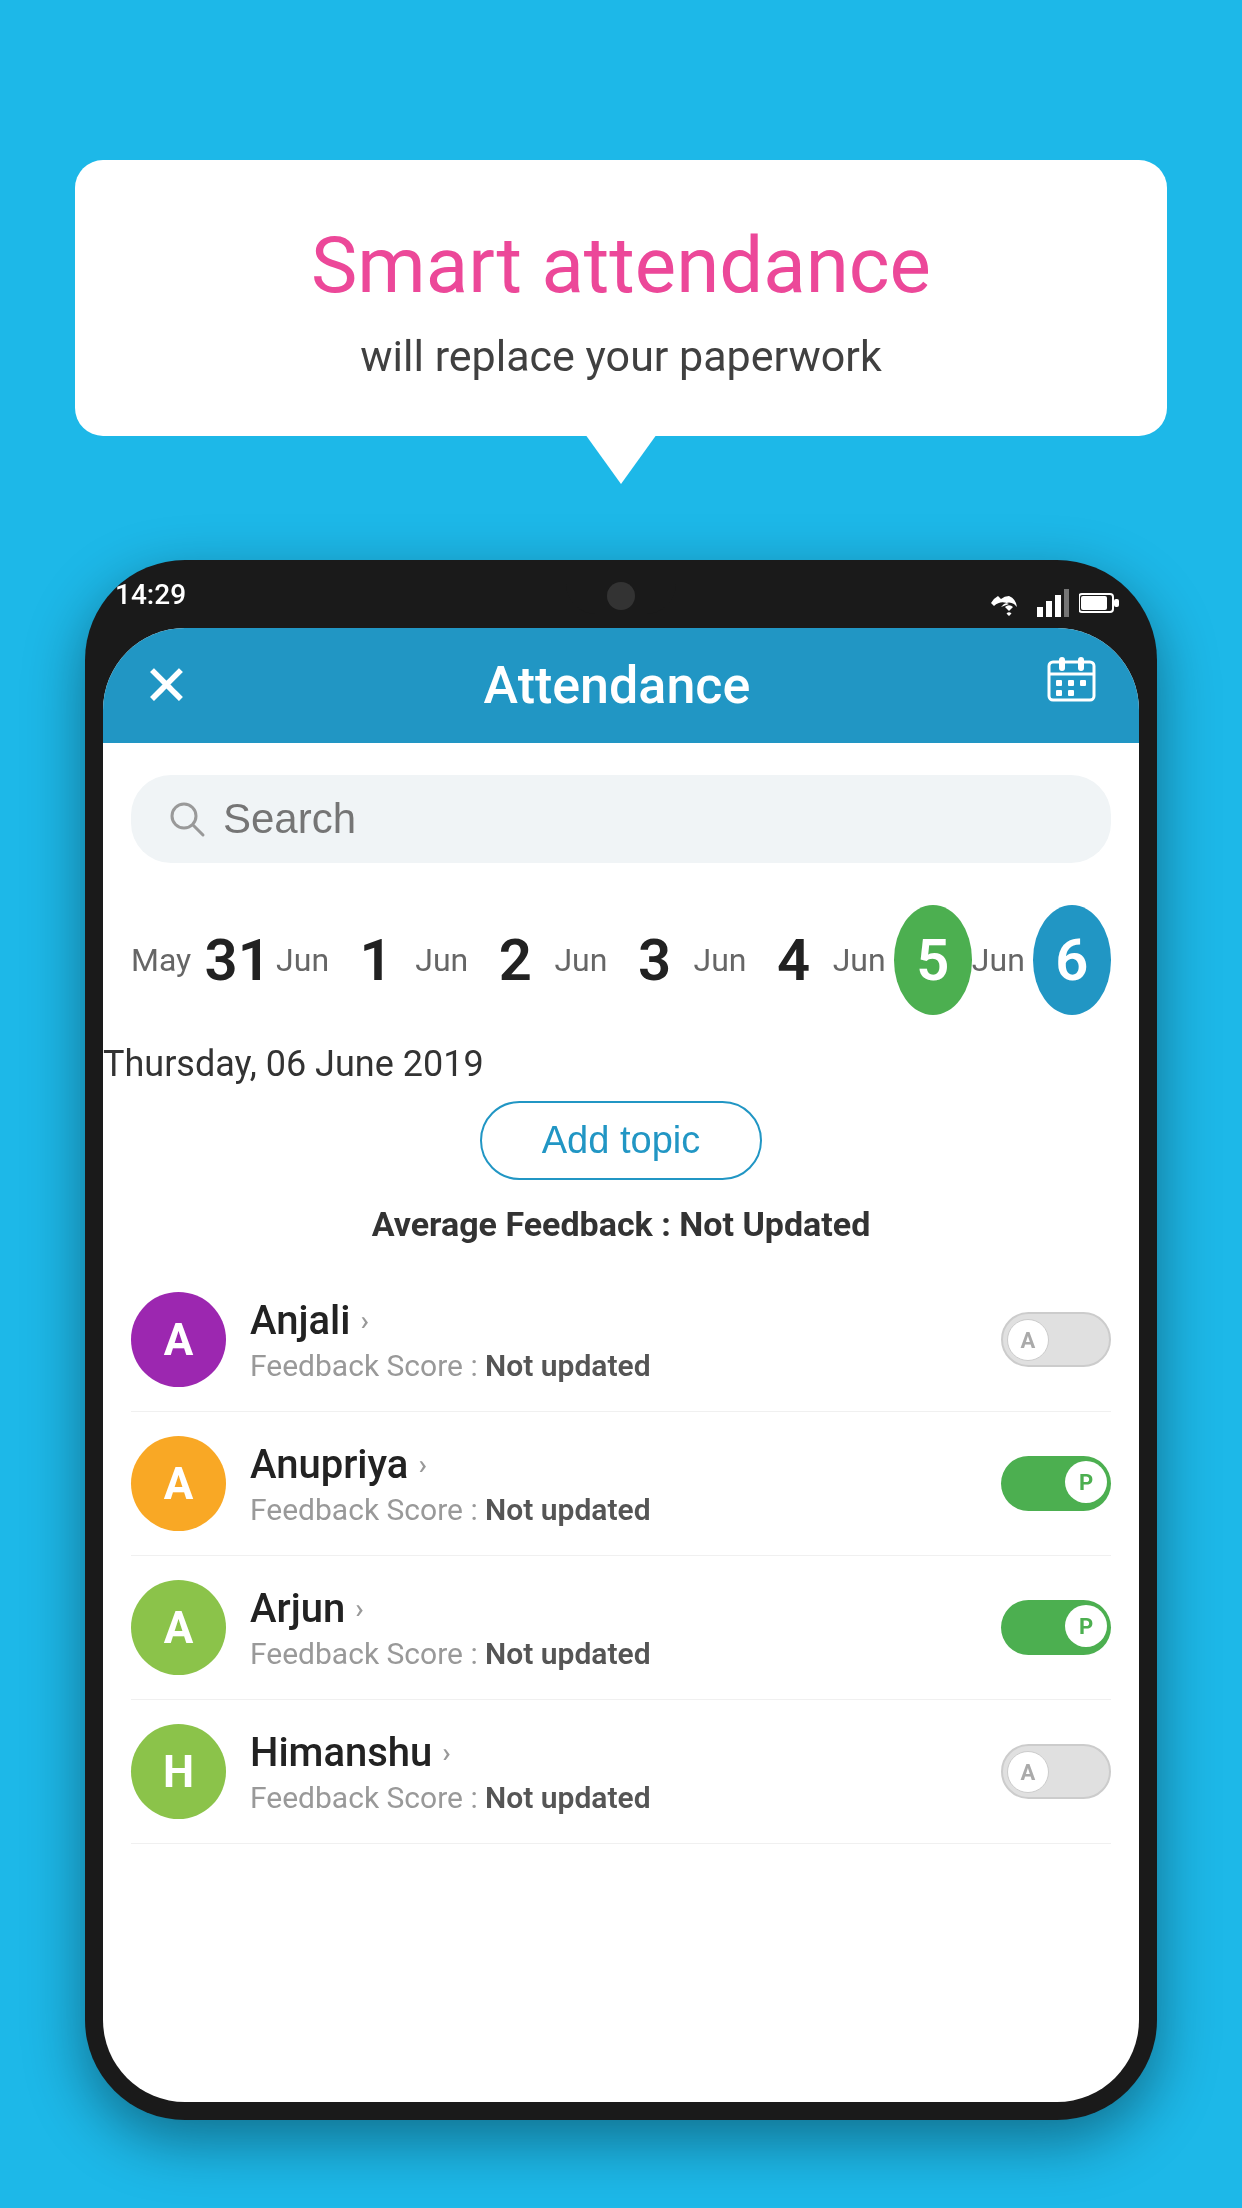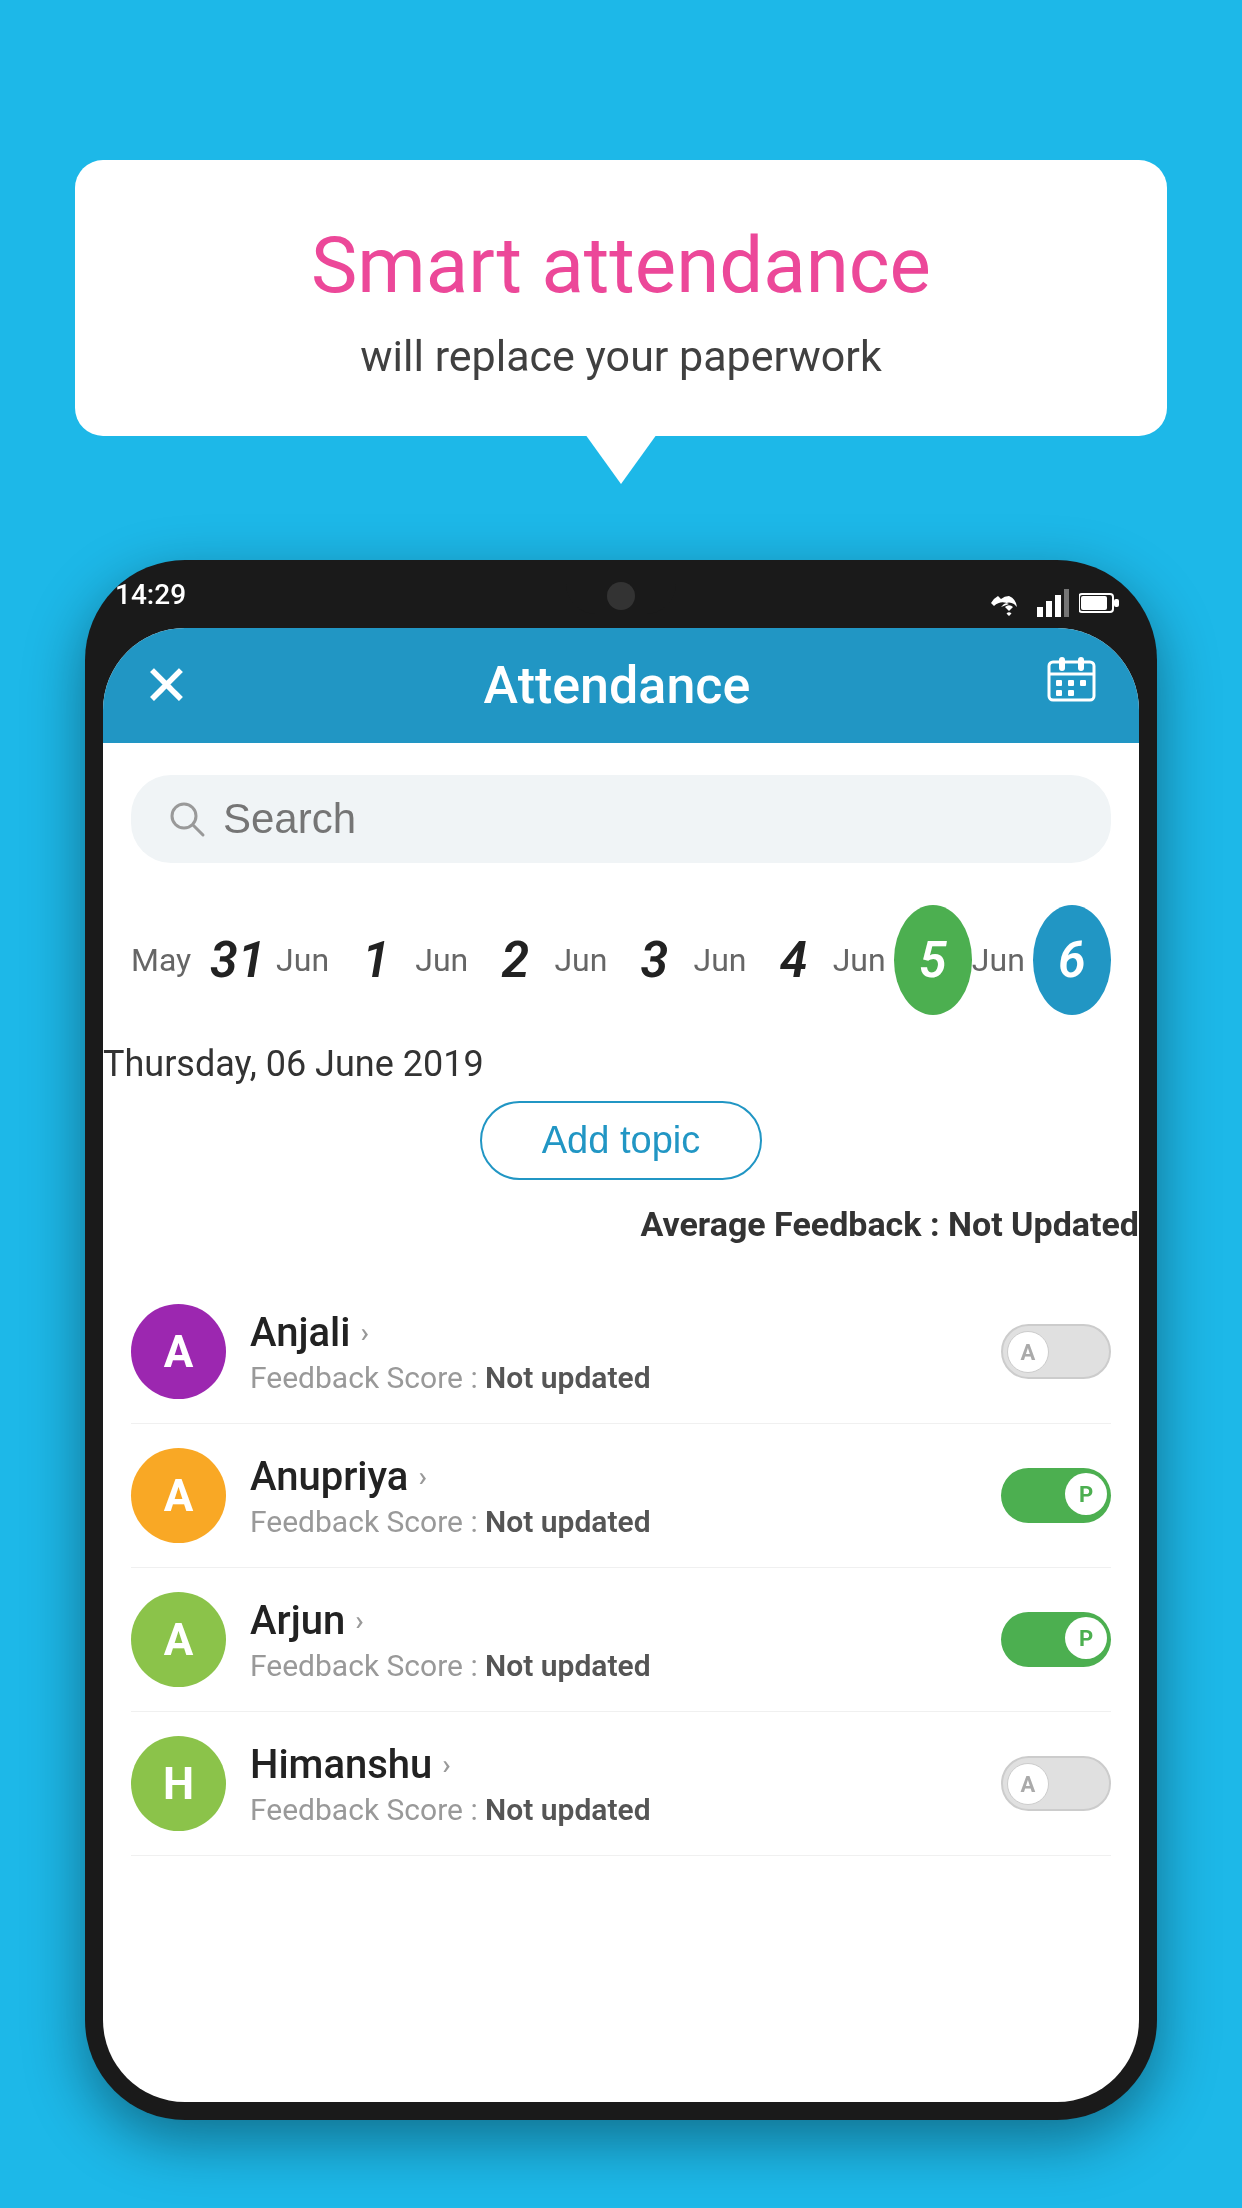--- a/index.html
+++ b/index.html
@@ -179,30 +179,29 @@
       display: flex;
       align-items: center;
       gap: 8px;
       min-width: 130px;
     }
     .cal-month {
       font-size: 32px;
       color: #666;
     }
     .cal-date {
-      font-size: 50px;
+      font-size: 58px;
       font-weight: 600;
       color: #222;
       width: 110px;
       height: 110px;
       display: flex;
       align-items: center;
       justify-content: center;
       border-radius: 50%;
-      font-style: italic;
     }
     .cal-date.today {
       background: #4caf50;
       color: white;
     }
     .cal-date.selected {
       background: #2196c4;
       color: white;
     }
 
@@ -221,24 +220,24 @@
       background: transparent;
       color: #2196c4;
       font-size: 38px;
       padding: 16px 60px;
       border-radius: 50px;
       cursor: pointer;
     }
 
     
     .avg-feedback {
-      text-align: right;
+      text-align: center;
       font-size: 34px;
       color: #888;
-      margin-bottom: 36px;
+      margin-bottom: 24px;
     }
     .avg-feedback span {
       font-weight: 700;
       color: #333;
     }
 
     
     .student-list {
       padding: 0 28px;
     }

